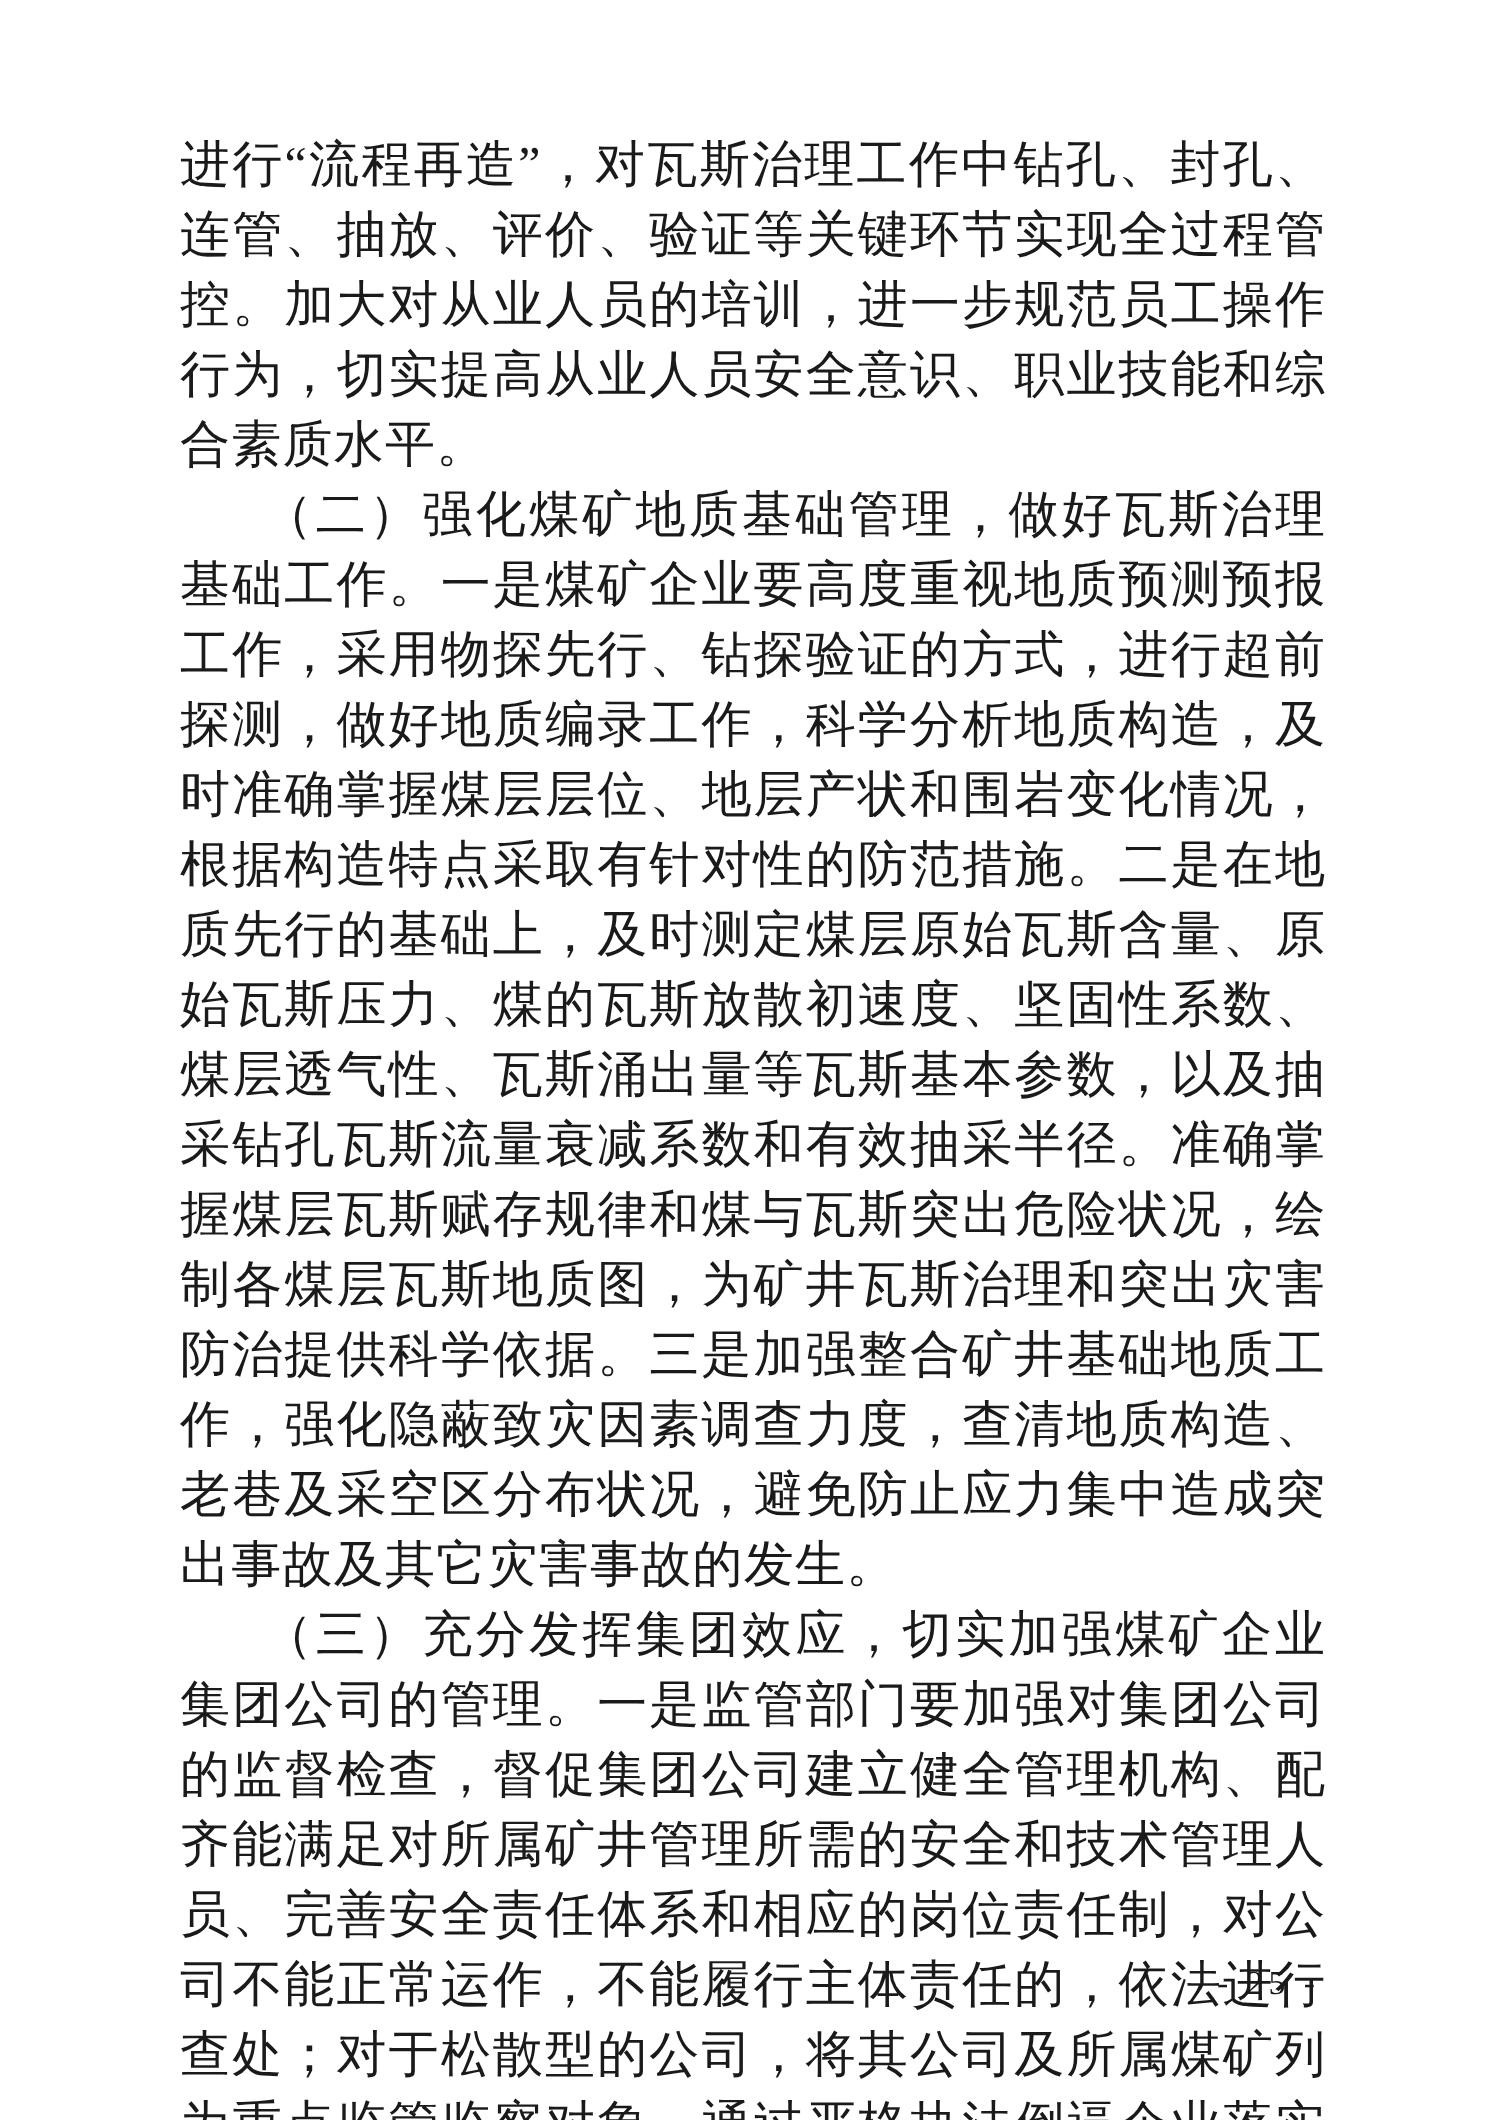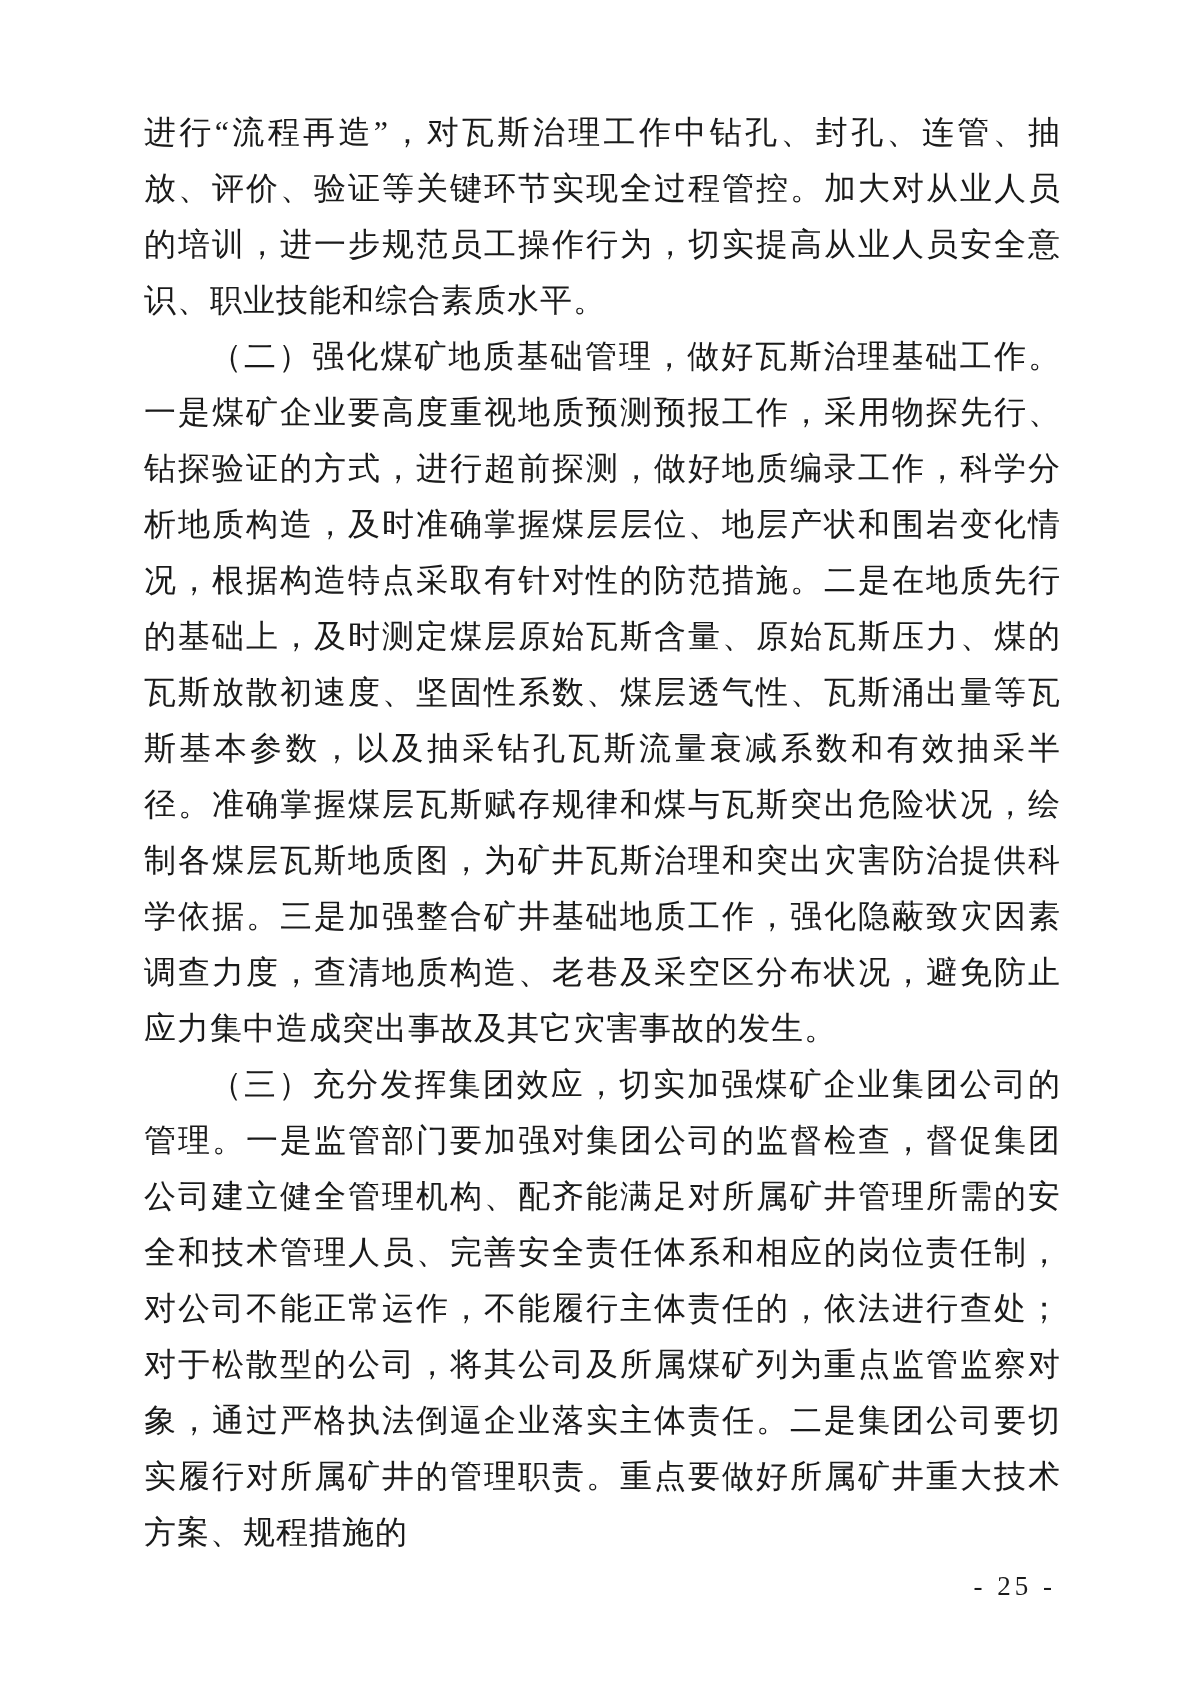--- a/index.html
+++ b/index.html
@@ -19,21 +19,21 @@
   }
   .text-block {
     position: absolute;
     left: 144px;
     top: 104px;
     width: 917px;
   }
   .para {
     margin: 0;
     padding: 0;
-    font-size: 32px;
+    font-size: 40px;
     line-height: 56px;
     letter-spacing: 1px;
     text-align: justify;
     color: #1a1a1a;
     word-break: break-all;
   }
   .para.indented {
     text-indent: 66px;
   }
   .section-heading {

